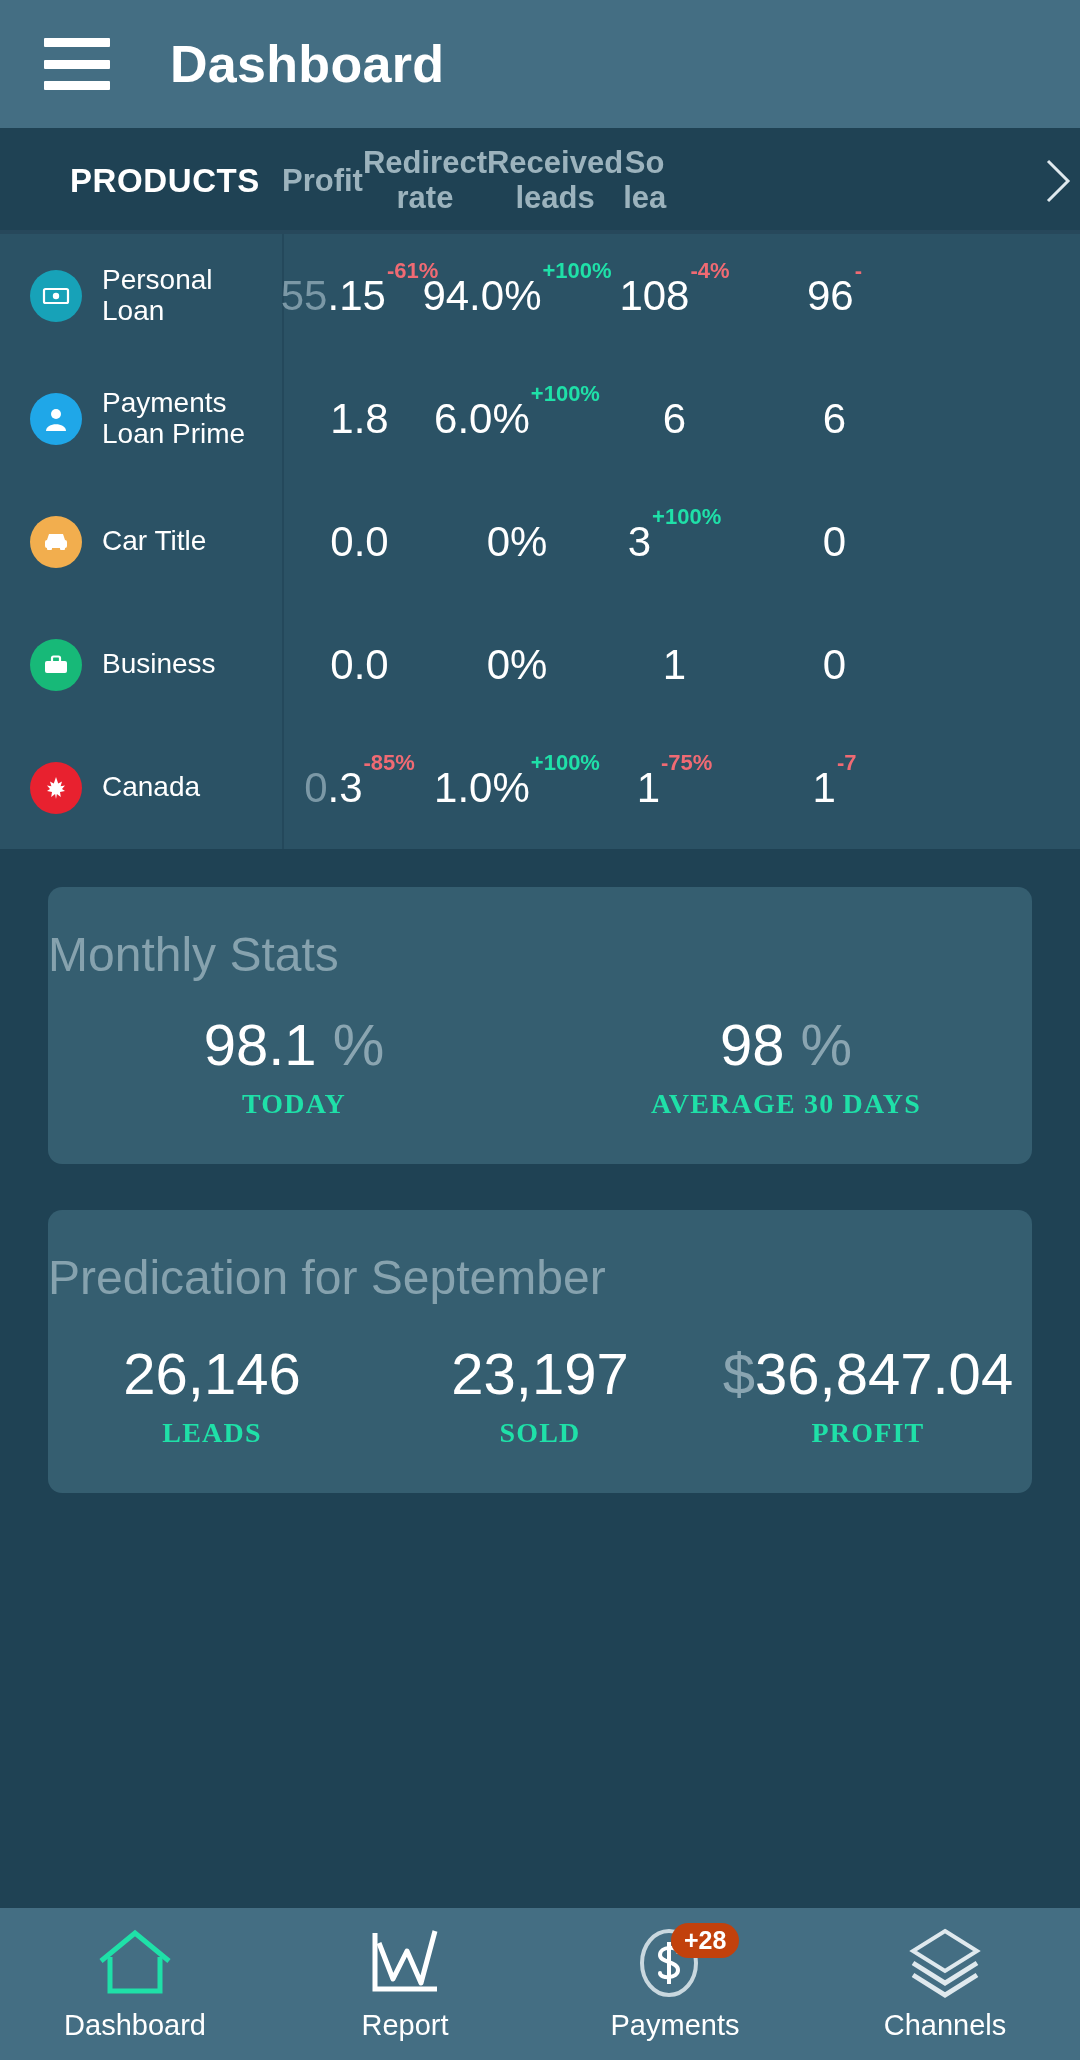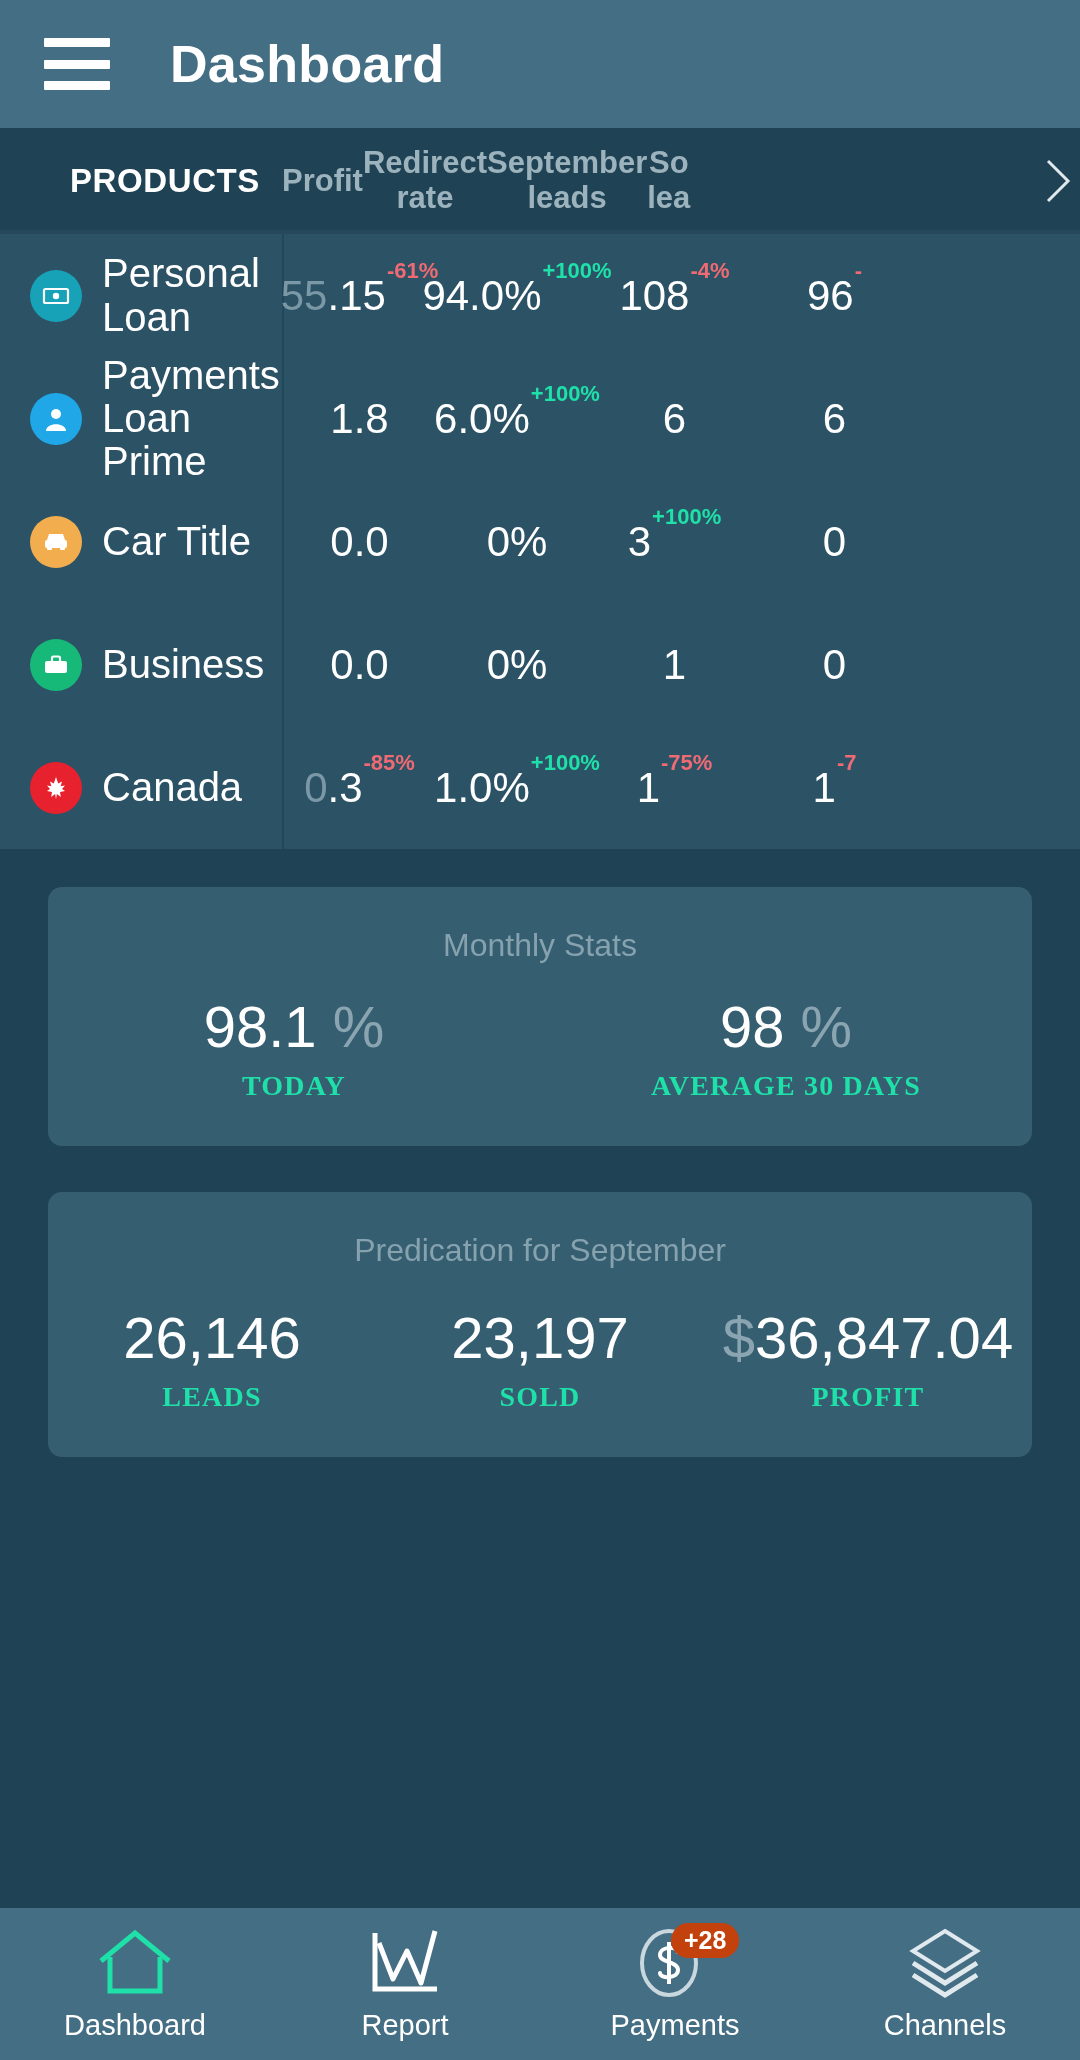--- a/index.html
+++ b/index.html
@@ -44,38 +44,38 @@
 
   .tbody{ position:relative; }
   .tbody:before{
     content:""; position:absolute; left:282px; top:0; bottom:0; width:2px;
     background:#24485b;
   }
   .trow{ height:123px; display:flex; align-items:center; }
   .cell-product{ width:282px; display:flex; align-items:center; padding-left:30px; }
   .pic{ width:52px; height:52px; border-radius:50%; flex:0 0 52px;
         display:flex; align-items:center; justify-content:center; }
-  .pname{ margin-left:20px; color:#ffffff; font-size:40px; line-height:1.08; }
+  .pname{ margin-left:20px; color:#ffffff; font-size:28px; line-height:1.08; }
 
   .cell{ text-align:center; position:relative; color:#ffffff; font-size:42px;
          display:flex; align-items:flex-start; justify-content:center; }
   .val{ display:inline-block; }
   .dim{ color:#7b98a6; }
   .delta{ font-size:22px; font-weight:bold; vertical-align:super; margin-left:1px;
           position:relative; top:-14px; }
   .up{ color:#1fe0a8; }
   .down{ color:#f06a73; }
 
   
   .content{ flex:1 1 auto; background:#1f4254; padding:38px 48px 0 48px; }
   .card{
     background:#355e70; border-radius:14px; margin-bottom:46px;
     padding:40px 0 44px 0;
   }
-  .card-title{ text-align:center; color:#86a2ae; font-size:32px; margin-bottom:34px; }
+  .card-title{ color:#86a2ae; font-size:48px; margin-bottom:34px; }
   .card-title.pred{ margin-bottom:40px; }
   .stats{ display:flex; }
   .stat{ flex:1 1 0; text-align:center; }
   .stat-num{ color:#ffffff; font-size:58px; line-height:1; }
   .stat-num .unit{ color:#8aa5b1; font-weight:normal; }
   .stat-lbl{ color:#1fe0a8; font-size:28px; font-weight:bold; letter-spacing:1.2px;
              margin-top:14px;font-family:Liberation Serif, serif; }
 
   
   .bottomnav{
@@ -110,21 +110,21 @@
   <div class="table-wrap">
 
     <div class="thead">
       <div class="th products">PRODUCTS</div>
       <div class="th col c1">Profit</div>
       <div class="th col c2">
         <div>Redirect</div>
         <div>rate</div>
       </div>
       <div class="th col c3">
-        <div>September</div>
+        <div>Received</div>
         <div>leads</div>
       </div>
       <div class="th col c4">
         <div>So</div>
         <div>lea</div>
       </div>
       <svg class="chev" viewBox="0 0 30 48">
         <path d="M4 4 L24 24 L4 44" fill="none" stroke="#dfe9ee" stroke-width="3"></path>
       </svg>
     </div>

